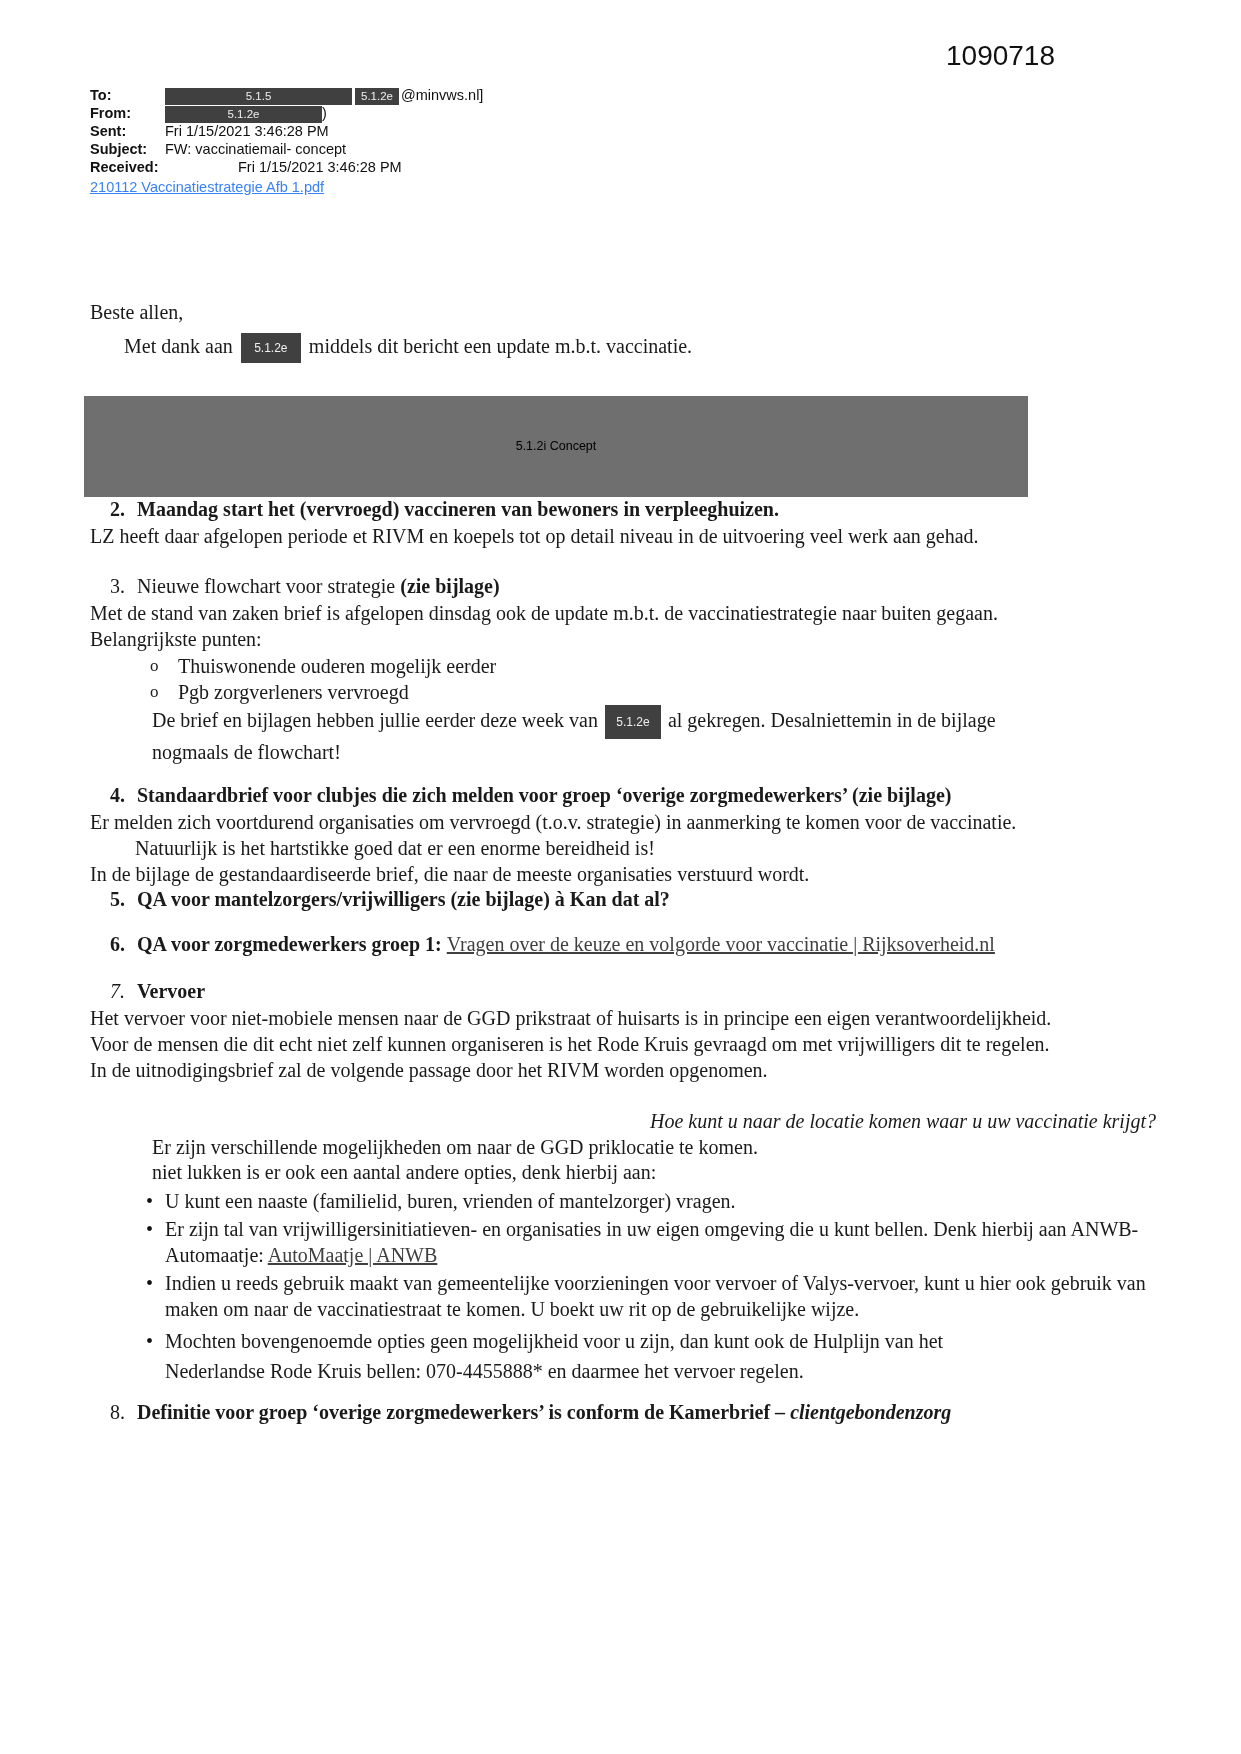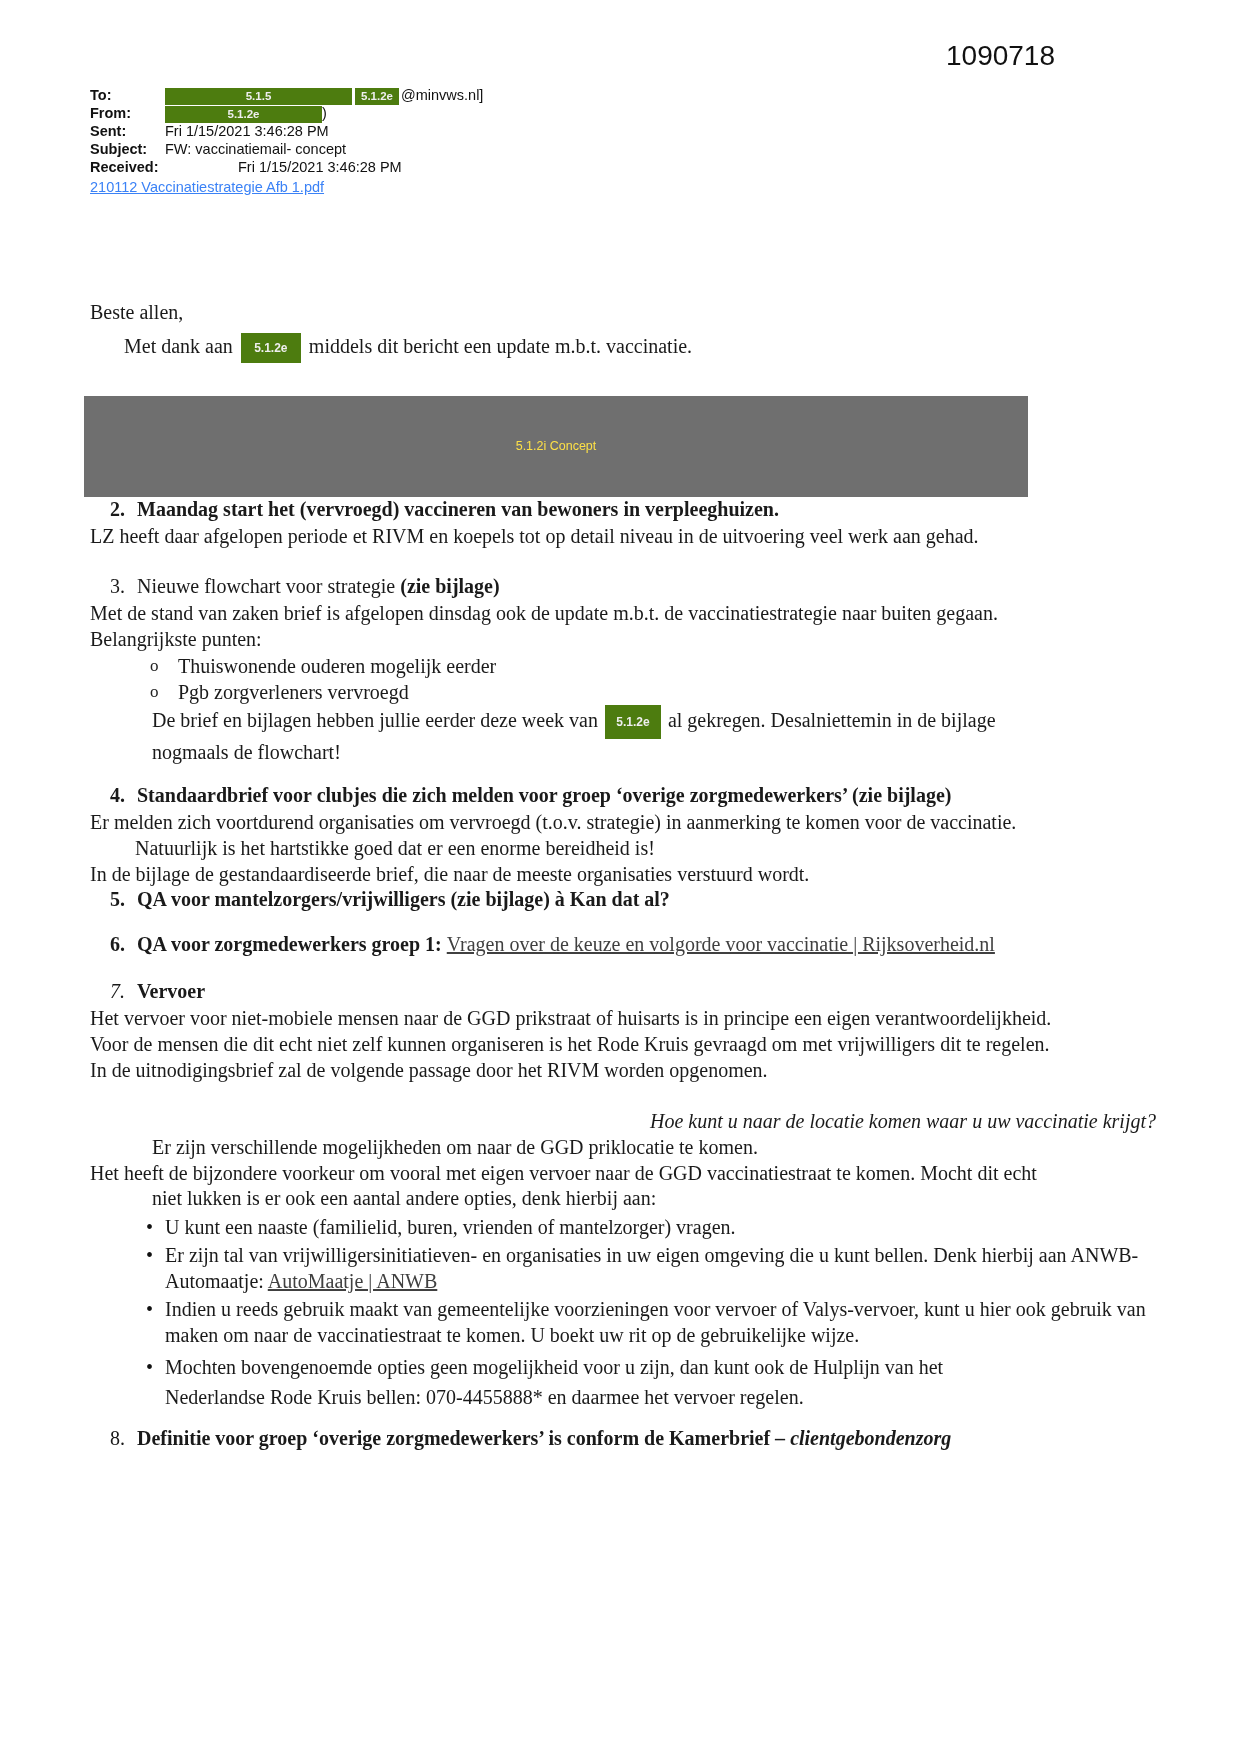--- a/index.html
+++ b/index.html
@@ -14,25 +14,24 @@
   
   .email-header {
     position:absolute; top:87px; left:90px;
     font-family:"Liberation Sans", sans-serif; font-size:14.5px; color:#111;
   }
   .hrow { display:flex; align-items:flex-start; height:18px; line-height:17px; }
   .hlabel { width:75px; font-weight:bold; flex:0 0 75px; }
   .hvalue { white-space:nowrap; }
   .hvalue.received-indent { padding-left:73px; }
   .redact {
-    background:#4d7c0f; color:#efefef;
+    background:#404040; color:#efefef;
     font-family:"Liberation Sans", sans-serif; font-size:11.5px;
     display:inline-flex; align-items:center; justify-content:center;
     vertical-align:middle;
-    font-weight:bold;
   }
   .rbox-to1 { width:187px; height:17px; }
   .rbox-to2 { width:44px; height:17px; margin-left:3px; margin-right:2px; }
   .rbox-from { width:157px; height:17px; }
   .attachment-row { margin-top:2px; height:18px; line-height:17px; }
   .attachment { color:#3b82f6; text-decoration:underline; cursor:pointer; }
   
   .bodytext {
     position:absolute; top:0; left:90px; width:1066px;
     font-size:20px; line-height:25px;
@@ -43,21 +42,21 @@
     width:60px; height:30px; margin:0 8px; vertical-align:middle; font-size:12px;
   }
   .rbox-inline2 {
     width:56px; height:34px; margin:0 7px; vertical-align:middle; font-size:12px;
   }
   .rblock {
     margin-top:33px; margin-left:-6px; width:944px; height:101px;
     background:#6f6f6f; display:flex; align-items:center; justify-content:center;
   }
   .rblock-label {
-    color:#fde047; font-family:"Liberation Sans", sans-serif; font-size:12.5px;
+    color:#000000; font-family:"Liberation Sans", sans-serif; font-size:12.5px;
   }
   .item-head { font-weight:bold; }
   .item-head .num { display:inline-block; margin-left:20px; width:27px; }
   .item-head.plainhead { font-weight:normal; }
   .num-italic { font-style:italic; font-weight:normal; }
   .mt2 { margin-top:2px; } .mt1 { margin-top:1px; }
   .sp-item3 { margin-top:25px; }
   .sp-item4 { margin-top:17px; }
   .sp-item5 { }
   .sp-item6 { margin-top:20px; }
@@ -167,21 +166,20 @@
 
     <div class="item-head sp-item7">
       <span class="num num-italic">7.</span><span>Vervoer</span>
     </div>
     <div class="mt2">Het vervoer voor niet-mobiele mensen naar de GGD prikstraat of huisarts is in principe een eigen verantwoordelijkheid.</div>
     <div class="mt1">Voor de mensen die dit echt niet zelf kunnen organiseren is het Rode Kruis gevraagd om met vrijwilligers dit te regelen.</div>
     <div class="mt1">In de uitnodigingsbrief zal de volgende passage door het RIVM worden opgenomen.</div>
 
     <div class="italic sp-q">Hoe kunt u naar de locatie komen waar u uw vaccinatie krijgt?</div>
     <div class="mt1 ind62">Er zijn verschillende mogelijkheden om naar de GGD priklocatie te komen.</div>
-    <div class="mt1">Het heeft de bijzondere voorkeur om vooral met eigen vervoer naar de GGD vaccinatiestraat te komen. Mocht dit echt</div>
     <div class="ind62">niet lukken is er ook een aantal andere opties, denk hierbij aan:</div>
 
     <div class="bullets">
       <div class="bullet">
         <span>U kunt een naaste (familielid, buren, vrienden of mantelzorger) vragen.</span>
       </div>
       <div class="bullet">
         <span>Er zijn tal van vrijwilligersinitiatieven- en organisaties in uw eigen omgeving die u kunt bellen. Denk hierbij aan ANWB-Automaatje: </span><span class="ulink">AutoMaatje | ANWB</span>
       </div>
       <div class="bullet">

